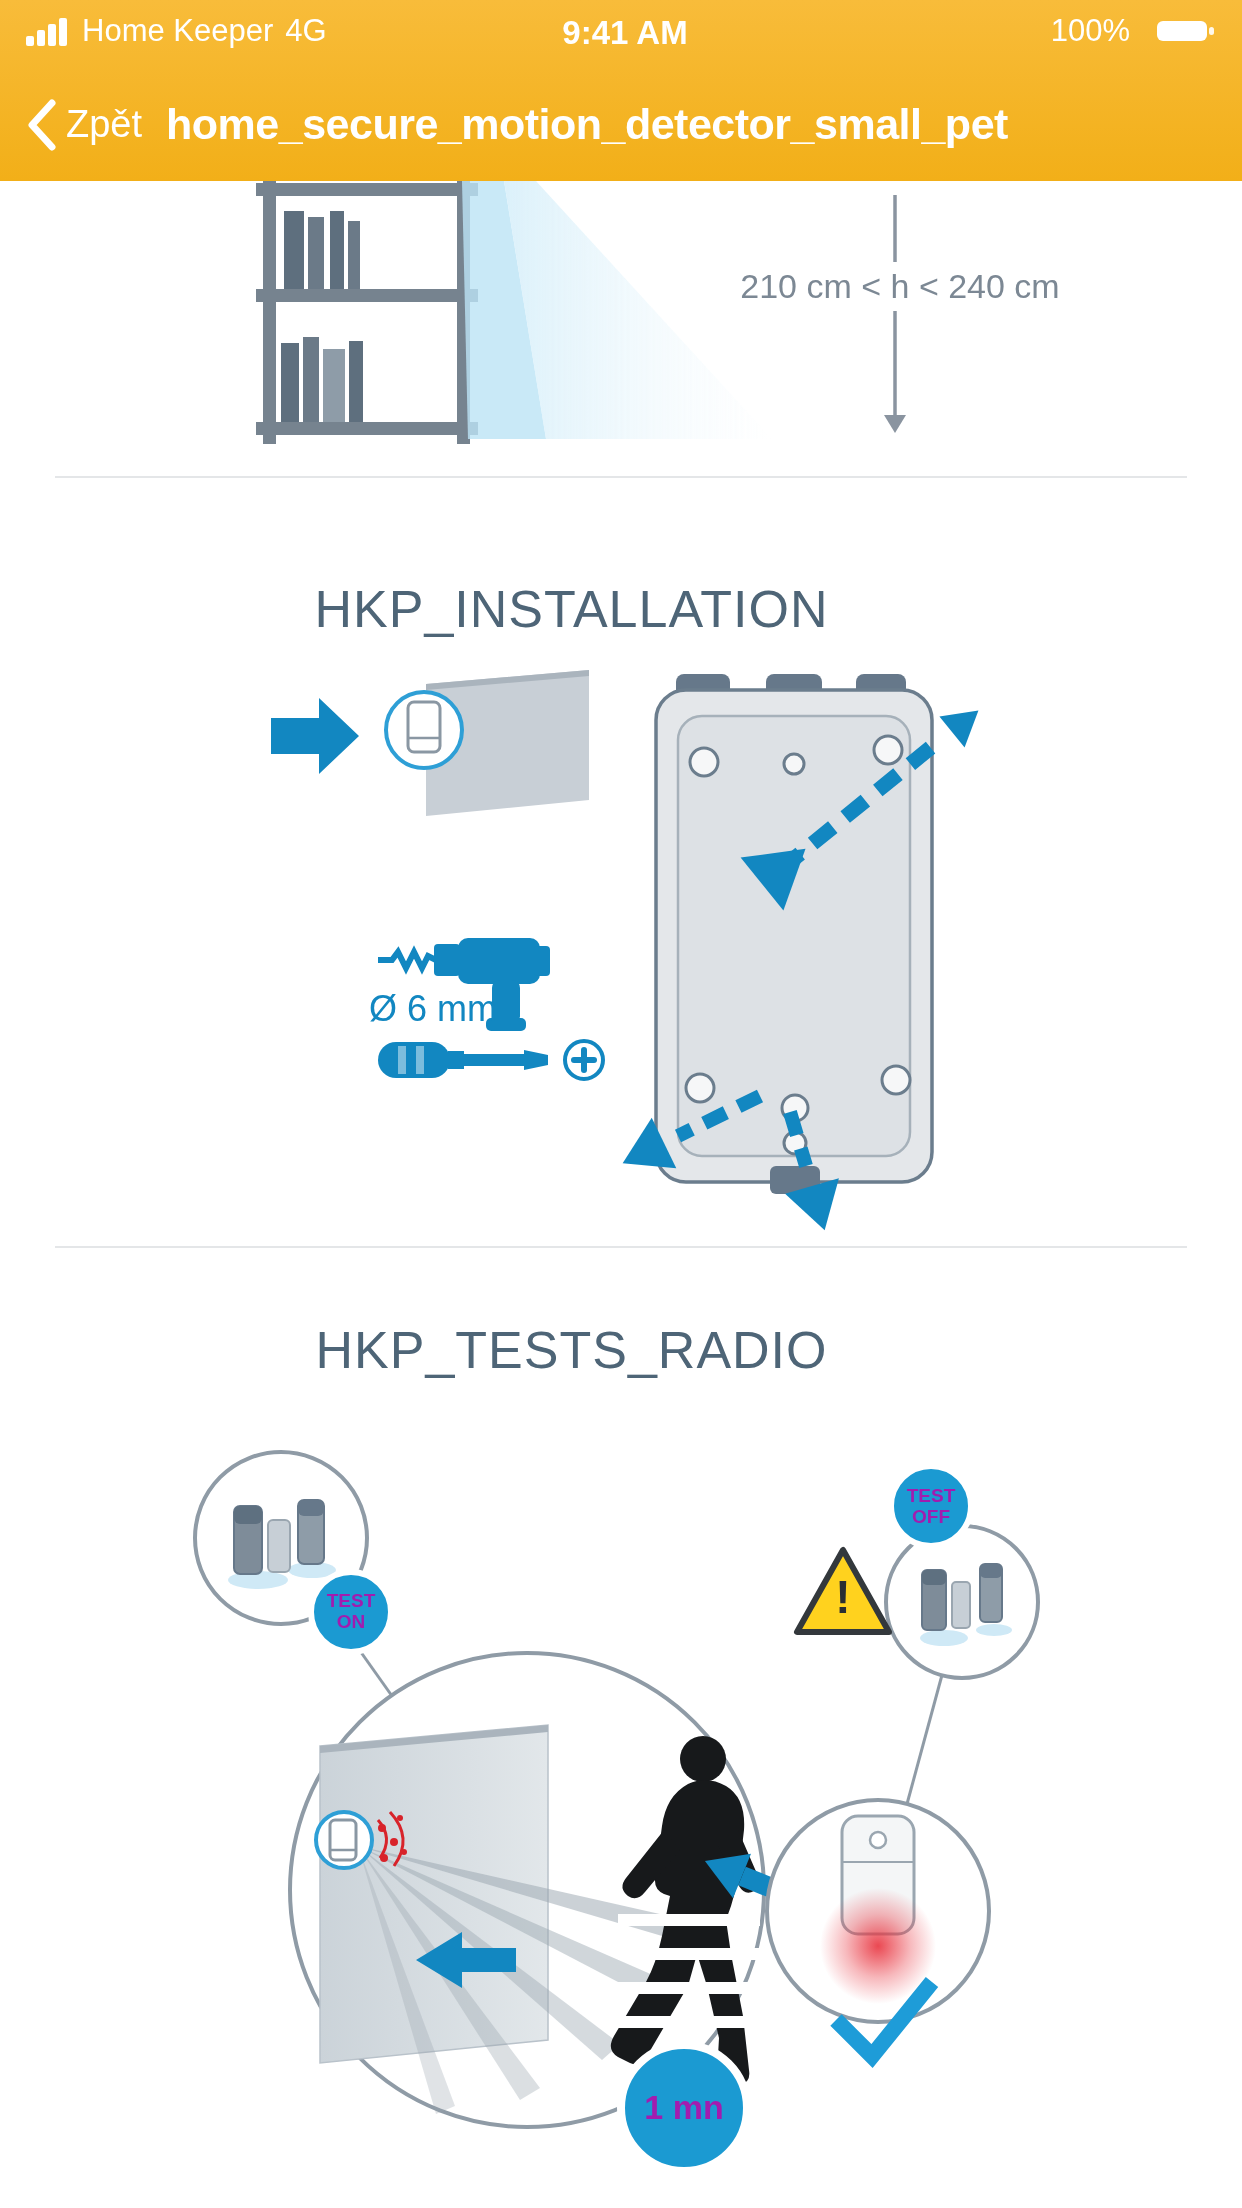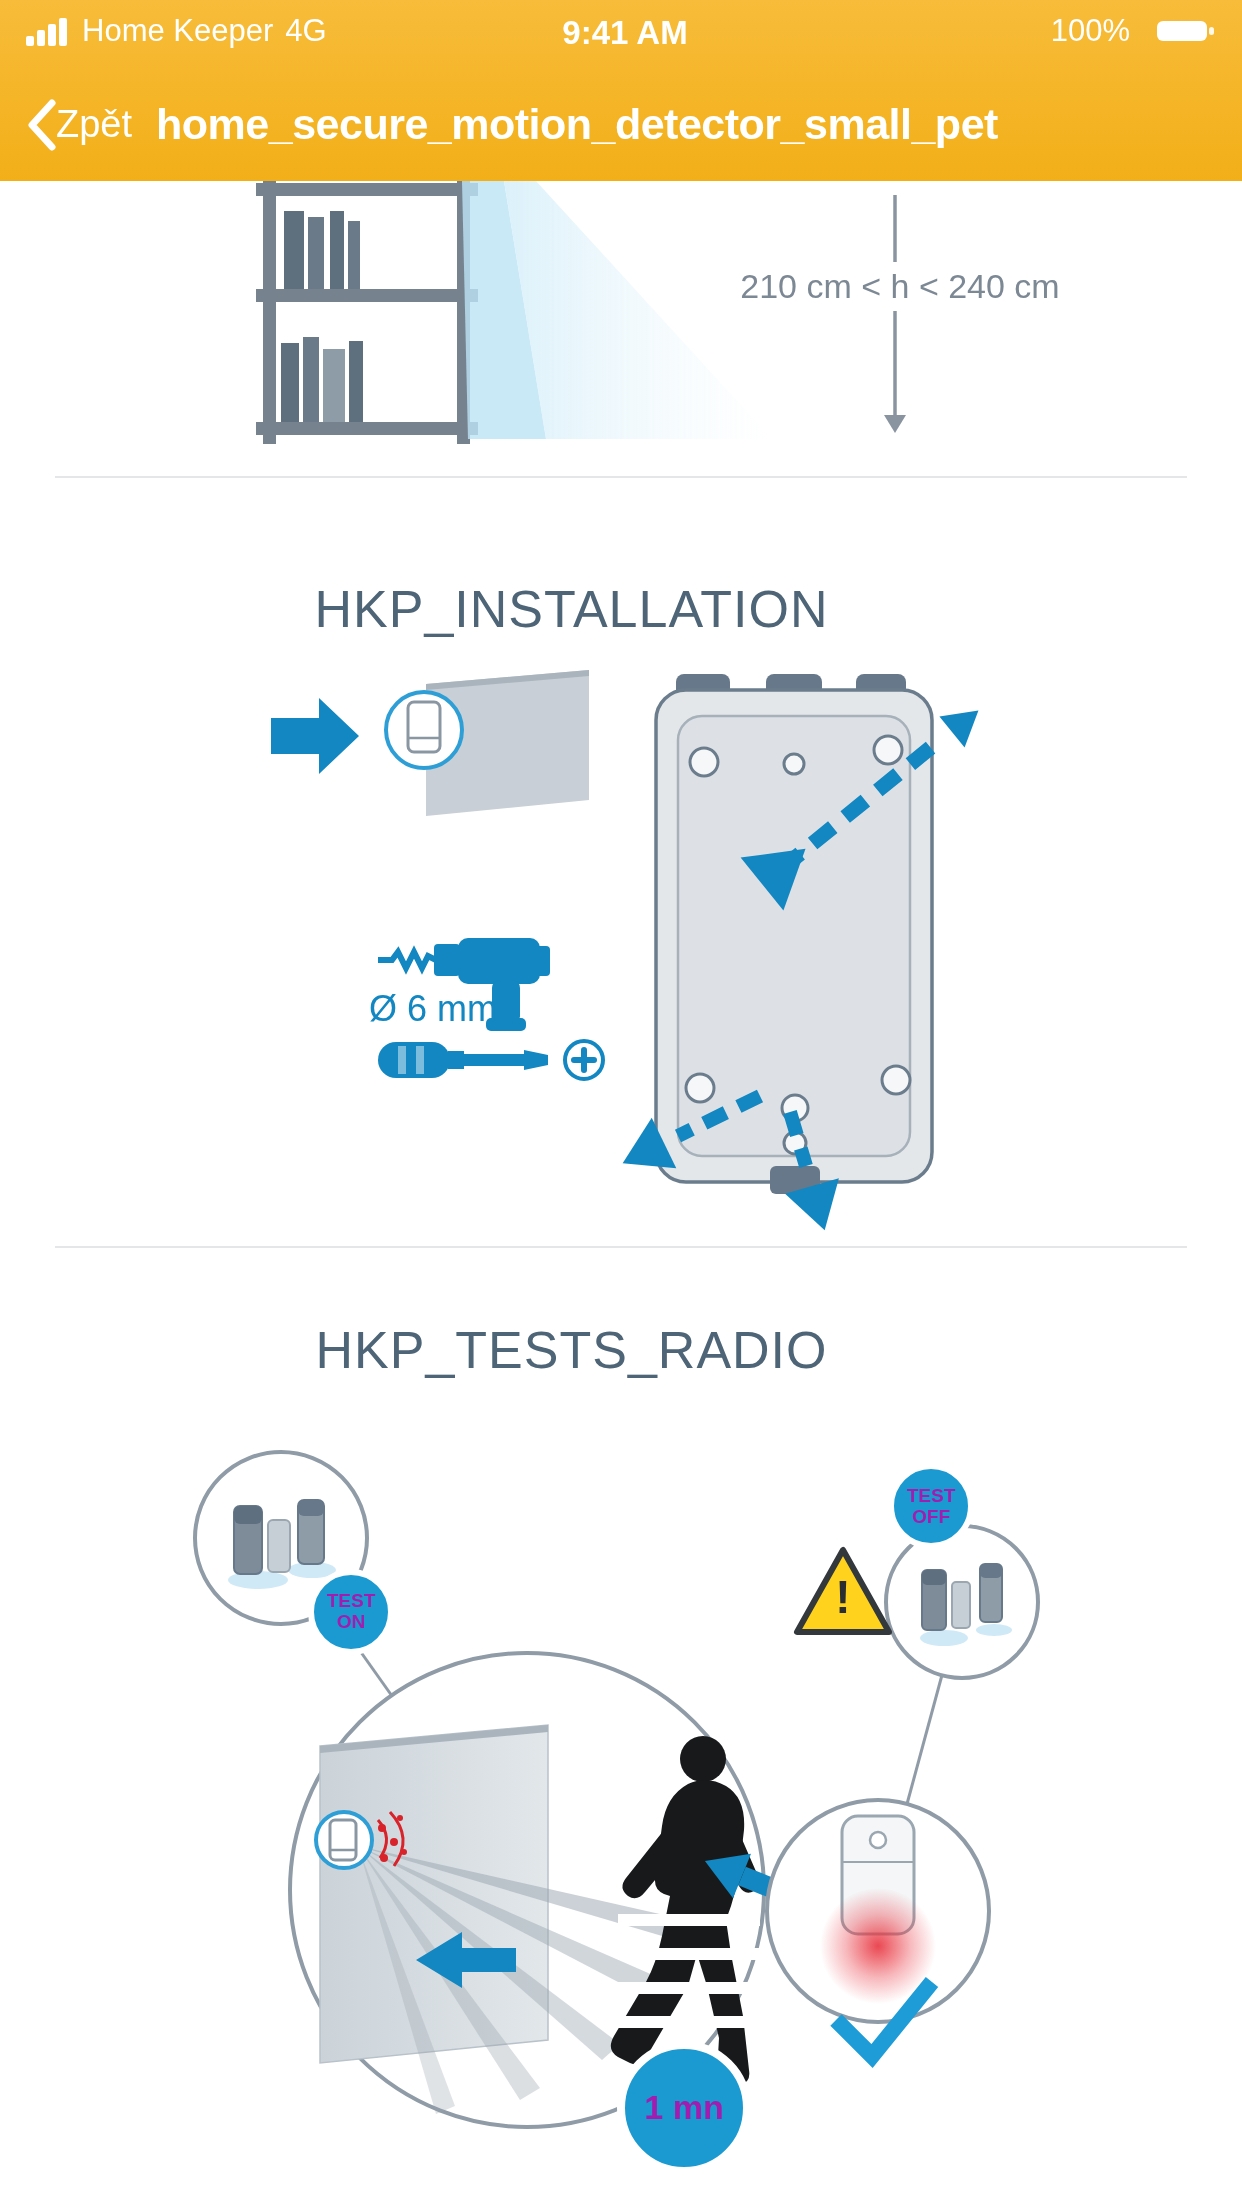--- a/index.html
+++ b/index.html
@@ -25,21 +25,21 @@
   .app-header{position:absolute;top:0;left:0;width:1242px;height:181px;
     background:linear-gradient(var(--header-yellow-light),var(--header-yellow));z-index:5;}
   .status-bar{position:absolute;top:0;left:0;width:100%;height:62px;display:flex;align-items:center;
     padding:7px 26px;box-sizing:border-box;color:#FFF;font-size:31px;}
   .status-left{display:flex;align-items:center;gap:12px;}
   .status-time{position:absolute;left:4px;top:0;width:100%;height:62px;line-height:66px;text-align:center;
     font-size:33px;font-weight:700;pointer-events:none;}
   .status-right{margin-left:auto;display:flex;align-items:center;gap:26px;}
   .nav-bar{position:absolute;top:62px;left:0;width:100%;height:119px;display:flex;align-items:center;
     padding:6px 26px 0 26px;box-sizing:border-box;color:#FFF;}
-  .back-button{display:flex;align-items:center;cursor:pointer;text-align:right;}
+  .back-button{display:flex;align-items:center;gap:10px;cursor:pointer;text-align:right;}
   .back-label{font-size:38px;}
   .nav-title{margin-left:24px;font-size:43px;font-weight:700;white-space:nowrap;overflow:hidden;letter-spacing:-0.5px;}
   
   .content{position:absolute;top:0;left:0;width:1143px;height:2208px;}
   .content svg{position:absolute;left:0;display:block;}
   .svg-shelf{top:181px;}
   .svg-install{top:660px;}
   .svg-tests{top:1430px;}
   .divider{position:absolute;left:55px;width:1132px;height:2px;background:var(--divider-gray);}
   .d1{top:476px;} .d2{top:1246px;}

